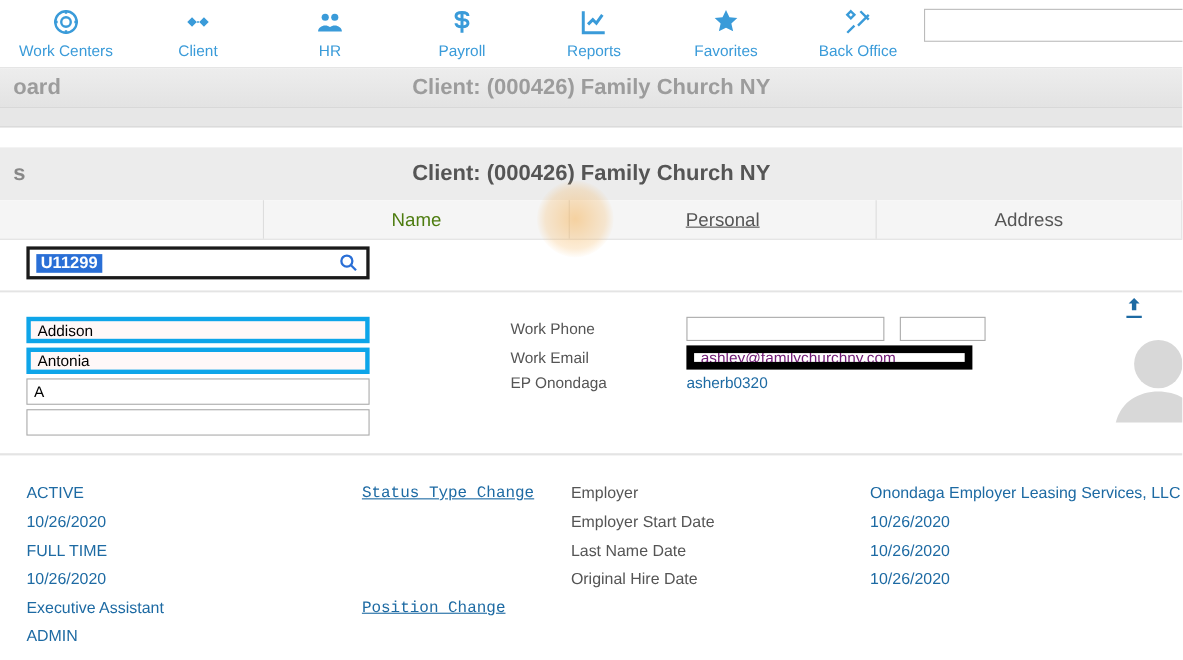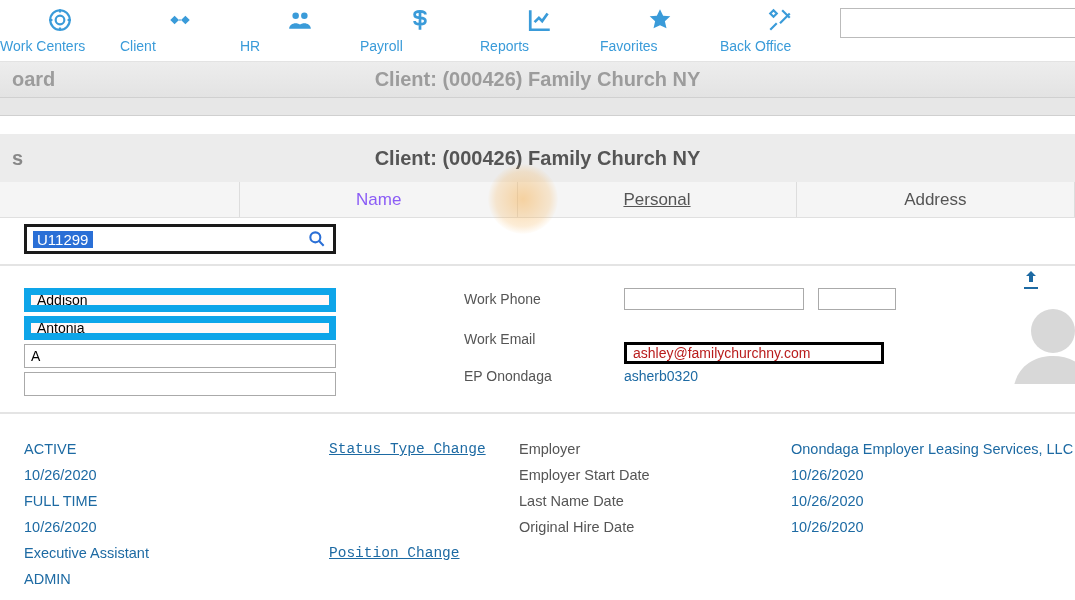--- a/index.html
+++ b/index.html
@@ -17,20 +17,21 @@
   .topnav {
     display: flex;
     align-items: flex-start;
     border-bottom: 1px solid #e3e3e3;
     height: 62px;
     background: #fff;
   }
   .nav-item {
     flex: 0 0 auto;
     width: 120px;
+    text-align: center;
     color: #3a9bd9;
     padding-top: 6px;
     cursor: pointer;
     font-size: 14px;
   }
   .nav-item .icon {
     height: 28px;
     display: flex;
     align-items: center;
     justify-content: center;
@@ -105,21 +106,21 @@
     flex: 1 1 0;
     text-align: center;
     font-size: 17px;
     color: #555;
     display: flex;
     align-items: center;
     justify-content: center;
     border-right: 1px solid #ddd;
     cursor: pointer;
   }
-  .tab.active { color: #8b5cf6; }
+  .tab.active { color: #4d7c0f; }
   .tab.highlighted { text-decoration: underline; }
 
   
   .highlight-circle {
     position: absolute;
     width: 70px; height: 70px;
     border-radius: 50%;
     background: radial-gradient(circle, rgba(245,180,90,0.55) 0%, rgba(245,180,90,0.25) 55%, rgba(245,180,90,0) 72%);
     pointer-events: none;
     z-index: 50;
@@ -156,21 +157,21 @@
     gap: 120px;
     border-bottom: 2px solid #e4e4e4;
     background: #fff;
     position: relative;
   }
   .form-col { flex: 0 0 auto; }
   .form-col.left { width: 320px; }
   .name-input {
     width: 312px;
     height: 24px;
-    border: 7px solid #0ea5e9;
+    border: 4px solid #0ea5e9;
     background: #fff8f8;
     padding: 2px 6px;
     font-size: 14px;
     margin-bottom: 4px;
     display: block;
   }
   .plain-input {
     width: 312px;
     height: 24px;
     border: 1px solid #aaa;
@@ -184,21 +185,21 @@
     display: grid;
     grid-template-columns: 160px 1fr;
     align-items: center;
     margin-bottom: 4px;
     font-size: 14px;
     color: #555;
   }
   .field-row .inputs { display: flex; gap: 14px; }
   .field-row input.wide { width: 180px; height: 22px; border: 1px solid #aaa; padding: 2px 6px; font-size: 14px; }
   .field-row input.ext  { width: 78px;  height: 22px; border: 1px solid #aaa; padding: 2px 6px; font-size: 14px; }
-  .field-row input.email { width: 260px; height: 22px; border: 3px solid #000000; padding: 2px 6px; font-size: 14px; color: #b91c1c; margin-top: 28px; }
+  .field-row input.email { width: 260px; height: 22px; border: 7px solid #000000; padding: 2px 6px; font-size: 14px; color: #701a75; }
   .field-row .linkval { color: #1d6aa3; font-size: 14px; }
 
   .upload-icon {
     position: absolute;
     top: 2px; right: 32px;
     color: #1d6aa3;
     cursor: pointer;
   }
   .avatar {
     position: absolute;
@@ -319,21 +320,21 @@
       </div>
     <div class="tab">
         <span>Address</span>
       </div>
   </div>
   <div class="highlight-circle" style="left:488px; top:-18px;"></div>
 </div>
 
 <div class="id-search-row">
   <div class="id-search">
-    <input type="text" id="idsearch" style="background: rgb(42, 111, 214); color: rgb(255, 255, 255); padding-left: 4px; width: 60px; flex: 0 0 auto;" value="U11299">
+    <input type="text" id="idsearch" style="background: rgb(42, 111, 214); color: rgb(255, 255, 255); padding-left: 4px; width: 60px; flex: 0 0 auto; font-weight: bold;" value="U11299">
     <span style="flex:1"></span>
     <span class="mag">
       <svg width="20" height="20" viewBox="0 0 24 24" fill="none" stroke="#2a6fd6" stroke-width="2.5">
           <circle cx="10" cy="10" r="6"></circle>
           <path d="M20 20l-5.5-5.5"></path>
         </svg>
     </span>
   </div>
 </div>
 

